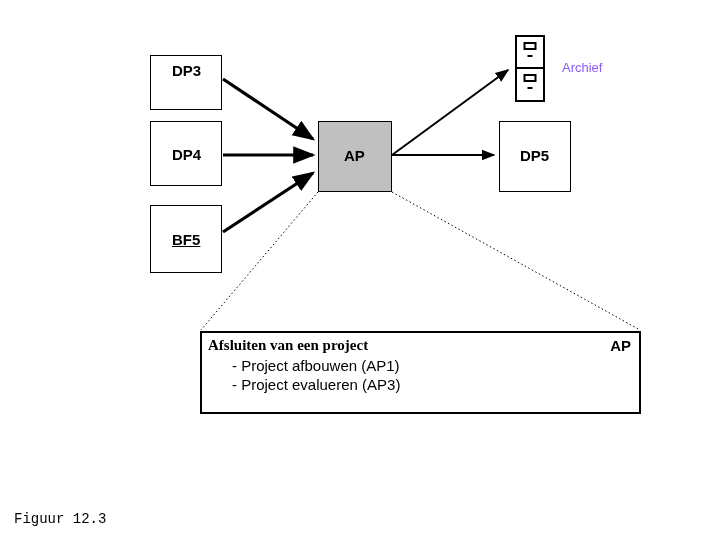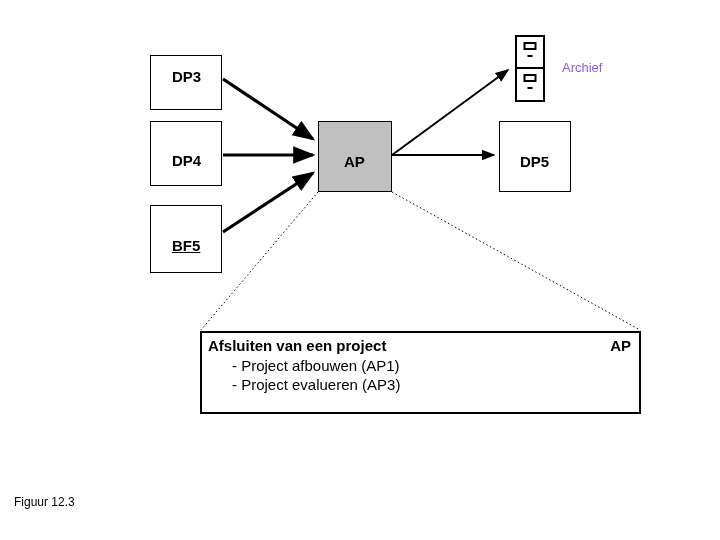--- a/index.html
+++ b/index.html
@@ -28,21 +28,20 @@
     border: 1px solid #000000;
     background: #ffffff;
   }
   .node-label {
     position: absolute;
     font-weight: bold;
     font-size: 15px;
     color: #000000;
     line-height: 1;
     white-space: nowrap;
-    margin-top: 6px;
   }
   .ap-box {
     background: #c0c0c0;
   }
   .plain-label {
     position: absolute;
     font-size: 13px;
     color: #8b5cf6;
     line-height: 1;
     white-space: nowrap;
@@ -99,20 +98,21 @@
     background: #ffffff;
   }
   #detail-title {
     position: absolute;
     left: 6px;
     top: 4px;
     font-size: 15px;
     font-weight: bold;
     color: #000000;
     white-space: nowrap;
+    font-family: Liberation Serif, serif;
   }
   #detail-code {
     position: absolute;
     right: 8px;
     top: 4px;
     font-size: 15px;
     font-weight: bold;
     color: #000000;
     white-space: nowrap;
   }
@@ -127,23 +127,23 @@
   #detail-list li {
     font-size: 15px;
     color: #000000;
     line-height: 19px;
     white-space: nowrap;
     margin-left: 24px;
   }
   #figure-caption {
     position: absolute;
     left: 14px;
-    top: 495px;
-    font-family: Liberation Sans, sans-serif;
-    font-size: 12px;
+    top: 511px;
+    font-family: Liberation Mono, monospace;
+    font-size: 14px;
     color: #000000;
     white-space: nowrap;
   }
 </style>
 </head>
 <body>
 
 <div id="canvas">
 
   <svg id="svg-layer" viewBox="0 0 720 540" xmlns="http://www.w3.org/2000/svg">

